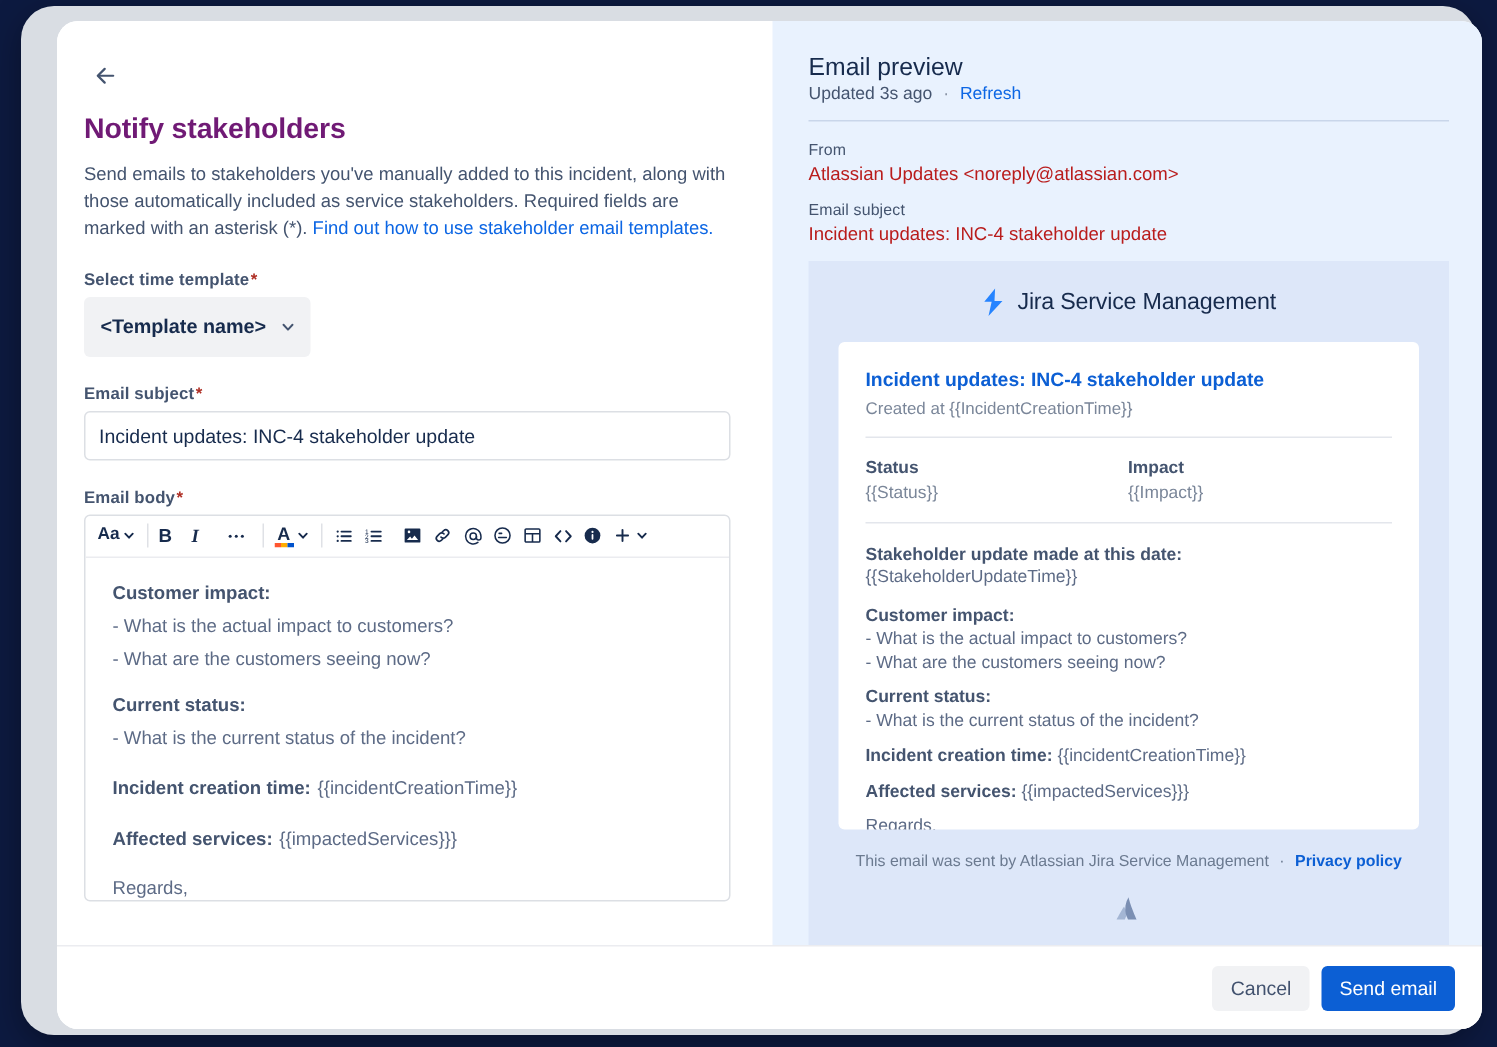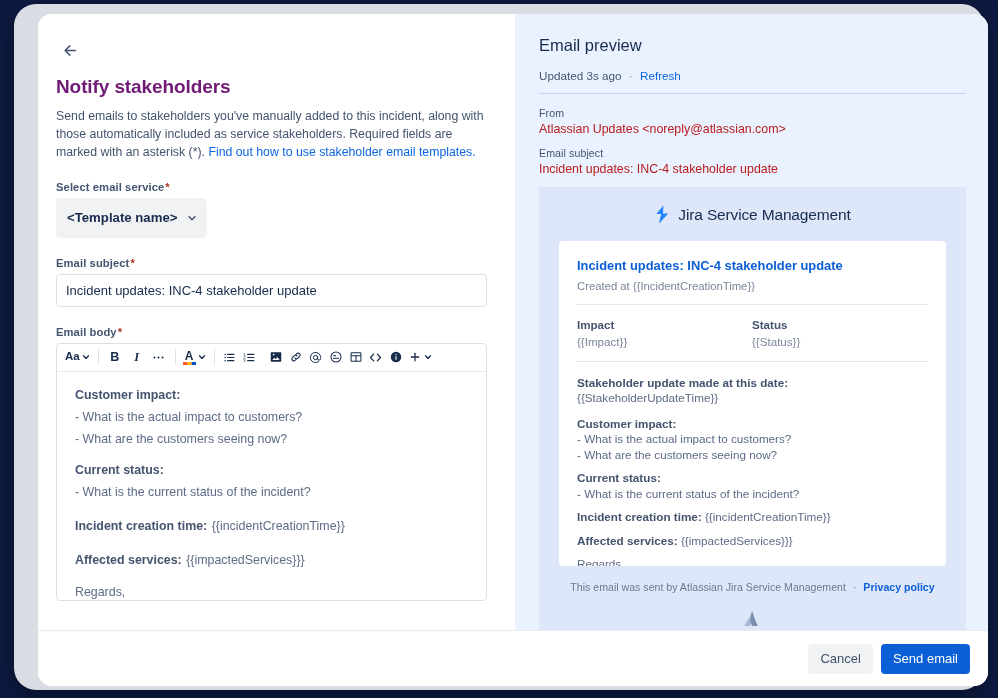--- a/index.html
+++ b/index.html
@@ -151,21 +151,20 @@
     padding: 0 6px;
     border-bottom: 1px solid #ebecf0;
     gap: 0;
   }
 
   .tb-btn {
     height: 22px;
     min-width: 20px;
     display: inline-flex;
     align-items: center;
-    justify-content: center;
     gap: 1px;
     background: transparent;
     border: none;
     border-radius: 3px;
     color: #172b4d;
     cursor: pointer;
     padding: 0 2px;
   }
   .tb-btn svg { display: block; }
   .tb-btn .lbl {
@@ -220,21 +219,21 @@
     background: #e9f2fe;
     padding: 22px 22px 0 24px;
     overflow: hidden;
     position: relative;
   }
 
   .preview-title {
     font-size: 16.5px;
     font-weight: 500;
     color: #172b4d;
-    margin-bottom: 14px;
+    margin-bottom: 1px;
   }
   .preview-meta {
     font-size: 11.7px;
     color: #44546f;
     margin-bottom: 11px;
   }
   .preview-meta .dot { margin: 0 4px; color: #8993a4; }
   .preview-meta .link {
     color: #0c66e4;
     cursor: pointer;
@@ -407,21 +406,21 @@
         </button>
 
         <div class="page-title">Notify stakeholders</div>
 
         <div class="page-desc">
           <span>Send emails to stakeholders you've manually added to this incident, along with those automatically included as service stakeholders. Required fields are marked with an asterisk (*).</span>
           <a class="link">Find out how to use stakeholder email templates.</a>
         </div>
 
         <div class="field-label">
-          <span>Select email service</span><span class="req">*</span>
+          <span>Select time template</span><span class="req">*</span>
         </div>
 
         <button class="template-select">
           <span>&lt;Template name&gt;</span>
           <svg width="12" height="12" viewBox="0 0 24 24" fill="none" stroke="currentColor" stroke-width="2.6" stroke-linecap="round" stroke-linejoin="round">
             <polyline points="6 9 12 15.5 18 9"></polyline>
           </svg>
         </button>
 
         <div class="field-label">
@@ -628,26 +627,26 @@
 
           <div class="email-card">
 
             <div class="ec-title">Incident updates: INC-4 stakeholder update</div>
             <div class="ec-created">Created at {{IncidentCreationTime}}</div>
 
             <div class="ec-hr"></div>
 
             <div class="ec-cols">
               <div class="ec-col">
+                <div class="ec-col-h">Status</div>
+                <div class="ec-col-v">{{Status}}</div>
+              </div>
+              <div class="ec-col">
                 <div class="ec-col-h">Impact</div>
                 <div class="ec-col-v">{{Impact}}</div>
-              </div>
-              <div class="ec-col">
-                <div class="ec-col-h">Status</div>
-                <div class="ec-col-v">{{Status}}</div>
               </div>
             </div>
 
             <div class="ec-hr"></div>
 
             <div class="ec-line">
               <b>Stakeholder update made at this date:</b>
               <span>{{StakeholderUpdateTime}}</span>
             </div>
 

